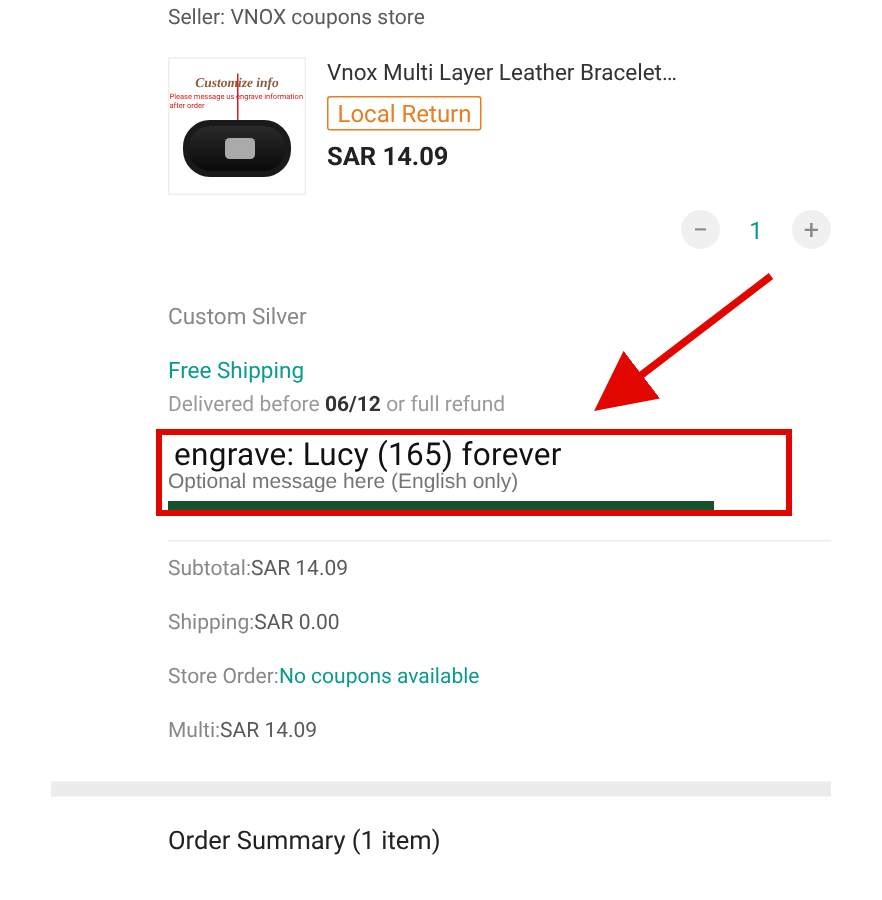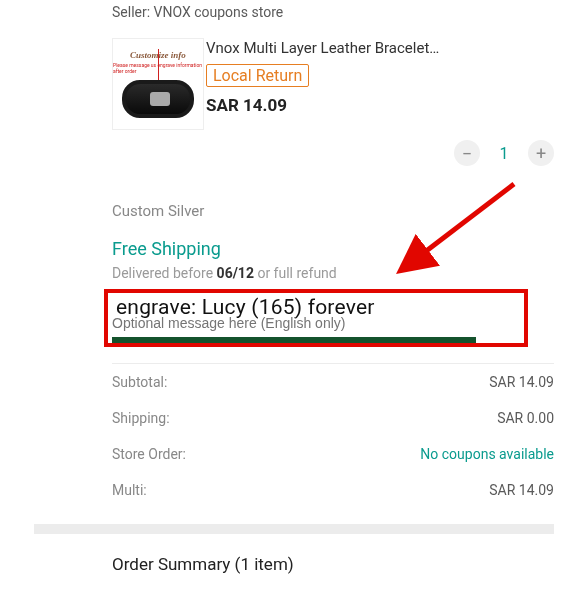--- a/index.html
+++ b/index.html
@@ -6,21 +6,21 @@
   body {
     font-family: -apple-system, BlinkMacSystemFont, "Segoe UI", Roboto, Arial, sans-serif;
     background: #fff;
     width: 588px;
     margin: 0 auto;
     color: #333;
     font-size: 15px;
   }
   .page { padding: 0 34px; position: relative; }
   .seller-line { color: #5a5a5a; font-size: 14px; padding: 4px 0 10px 78px; }
-  .product-row { display: flex; gap: 2px; padding: 8px 0 4px 78px; }
+  .product-row { display: flex; gap: 14px; padding: 8px 0 4px 78px; }
   .thumb {
     width: 92px; height: 92px; background: #fff; border: 1px solid #eee;
     display: flex; align-items: center; justify-content: center;
     flex-direction: column; position: relative; font-size: 8px;
   }
   .thumb .cust-title { color: #8b5a3c; font-weight: 700; font-size: 9px; margin-bottom: 2px; font-family: Georgia, serif; font-style: italic; }
   .thumb .cust-sub { color: #d02020; font-size: 5px; margin-bottom: 6px; }
   .thumb .bracelet {
     width: 72px; height: 38px; border-radius: 18px; border: 4px solid #1a1a1a;
     position: relative; background: linear-gradient(#2a2a2a,#0a0a0a);
@@ -39,42 +39,42 @@
   .price { font-weight: 700; font-size: 17px; color: #222; }
   .qty-row { display: flex; justify-content: flex-end; align-items: center; gap: 18px; padding: 6px 0 10px 0; }
   .qty-btn {
     width: 26px; height: 26px; border-radius: 50%; background: #f0f0f0;
     color: #888; display: flex; align-items: center; justify-content: center;
     font-size: 18px; cursor: pointer; user-select: none;
   }
   .qty-val { color: #0a9b8e; font-size: 16px; min-width: 12px; text-align: center; }
   .variant { color: #888; font-size: 15px; padding: 26px 0 18px 78px; }
   .shipblock { padding: 0 0 16px 78px; }
-  .free-ship { color: #0a9b8e; font-size: 18px; margin-bottom: 6px; }
+  .free-ship { color: #0a9b8e; font-size: 15px; margin-bottom: 6px; }
   .deliv { color: #9a9a9a; font-size: 14px; }
   .deliv b { color: #333; font-weight: 700; }
 
   .highlight-wrap { position: relative; margin: 0 0 12px 0; padding: 0 78px 0 78px; }
   .highlight-box {
     position: absolute; left: 70px; right: 26px; top: -8px; height: 58px;
     border: 4px solid #e10600; pointer-events: none;
   }
   .engrave-overlay {
     position: absolute; left: 82px; top: -2px;
     font-size: 21px; color: #111; letter-spacing: .2px;
   }
   .optional-input {
     width: 100%; border: none; border-bottom: 8px solid #14532d;
     font-size: 14px; color: #bdbdbd; padding: 18px 0 6px 0; outline: none; background: transparent;
   }
 
   .arrow-wrap { position: absolute; right: 62px; top: 176px; pointer-events: none; }
 
   .divider { border-top: 1px solid #ececec; margin: 18px 0 0 78px; }
-  .sumrow { display: flex; justify-content: space-between; padding: 10px 0; margin-left: 78px; color: #888; font-size: 14px; }
+  .sumrow { display: flex; padding: 10px 0; margin-left: 78px; color: #888; font-size: 14px; }
   .sumrow .val { color: #5a5a5a; font-size: 14px; }
   .sumrow .link { color: #0a9b8e; }
   .thickbar { height: 10px; background: #ececec; margin: 16px 0 0 0; }
   .os-title { font-size: 17px; color: #222; padding: 20px 0 12px 78px; }
 </style>
 </head>
 <body>
 
 <div class="page">
 

